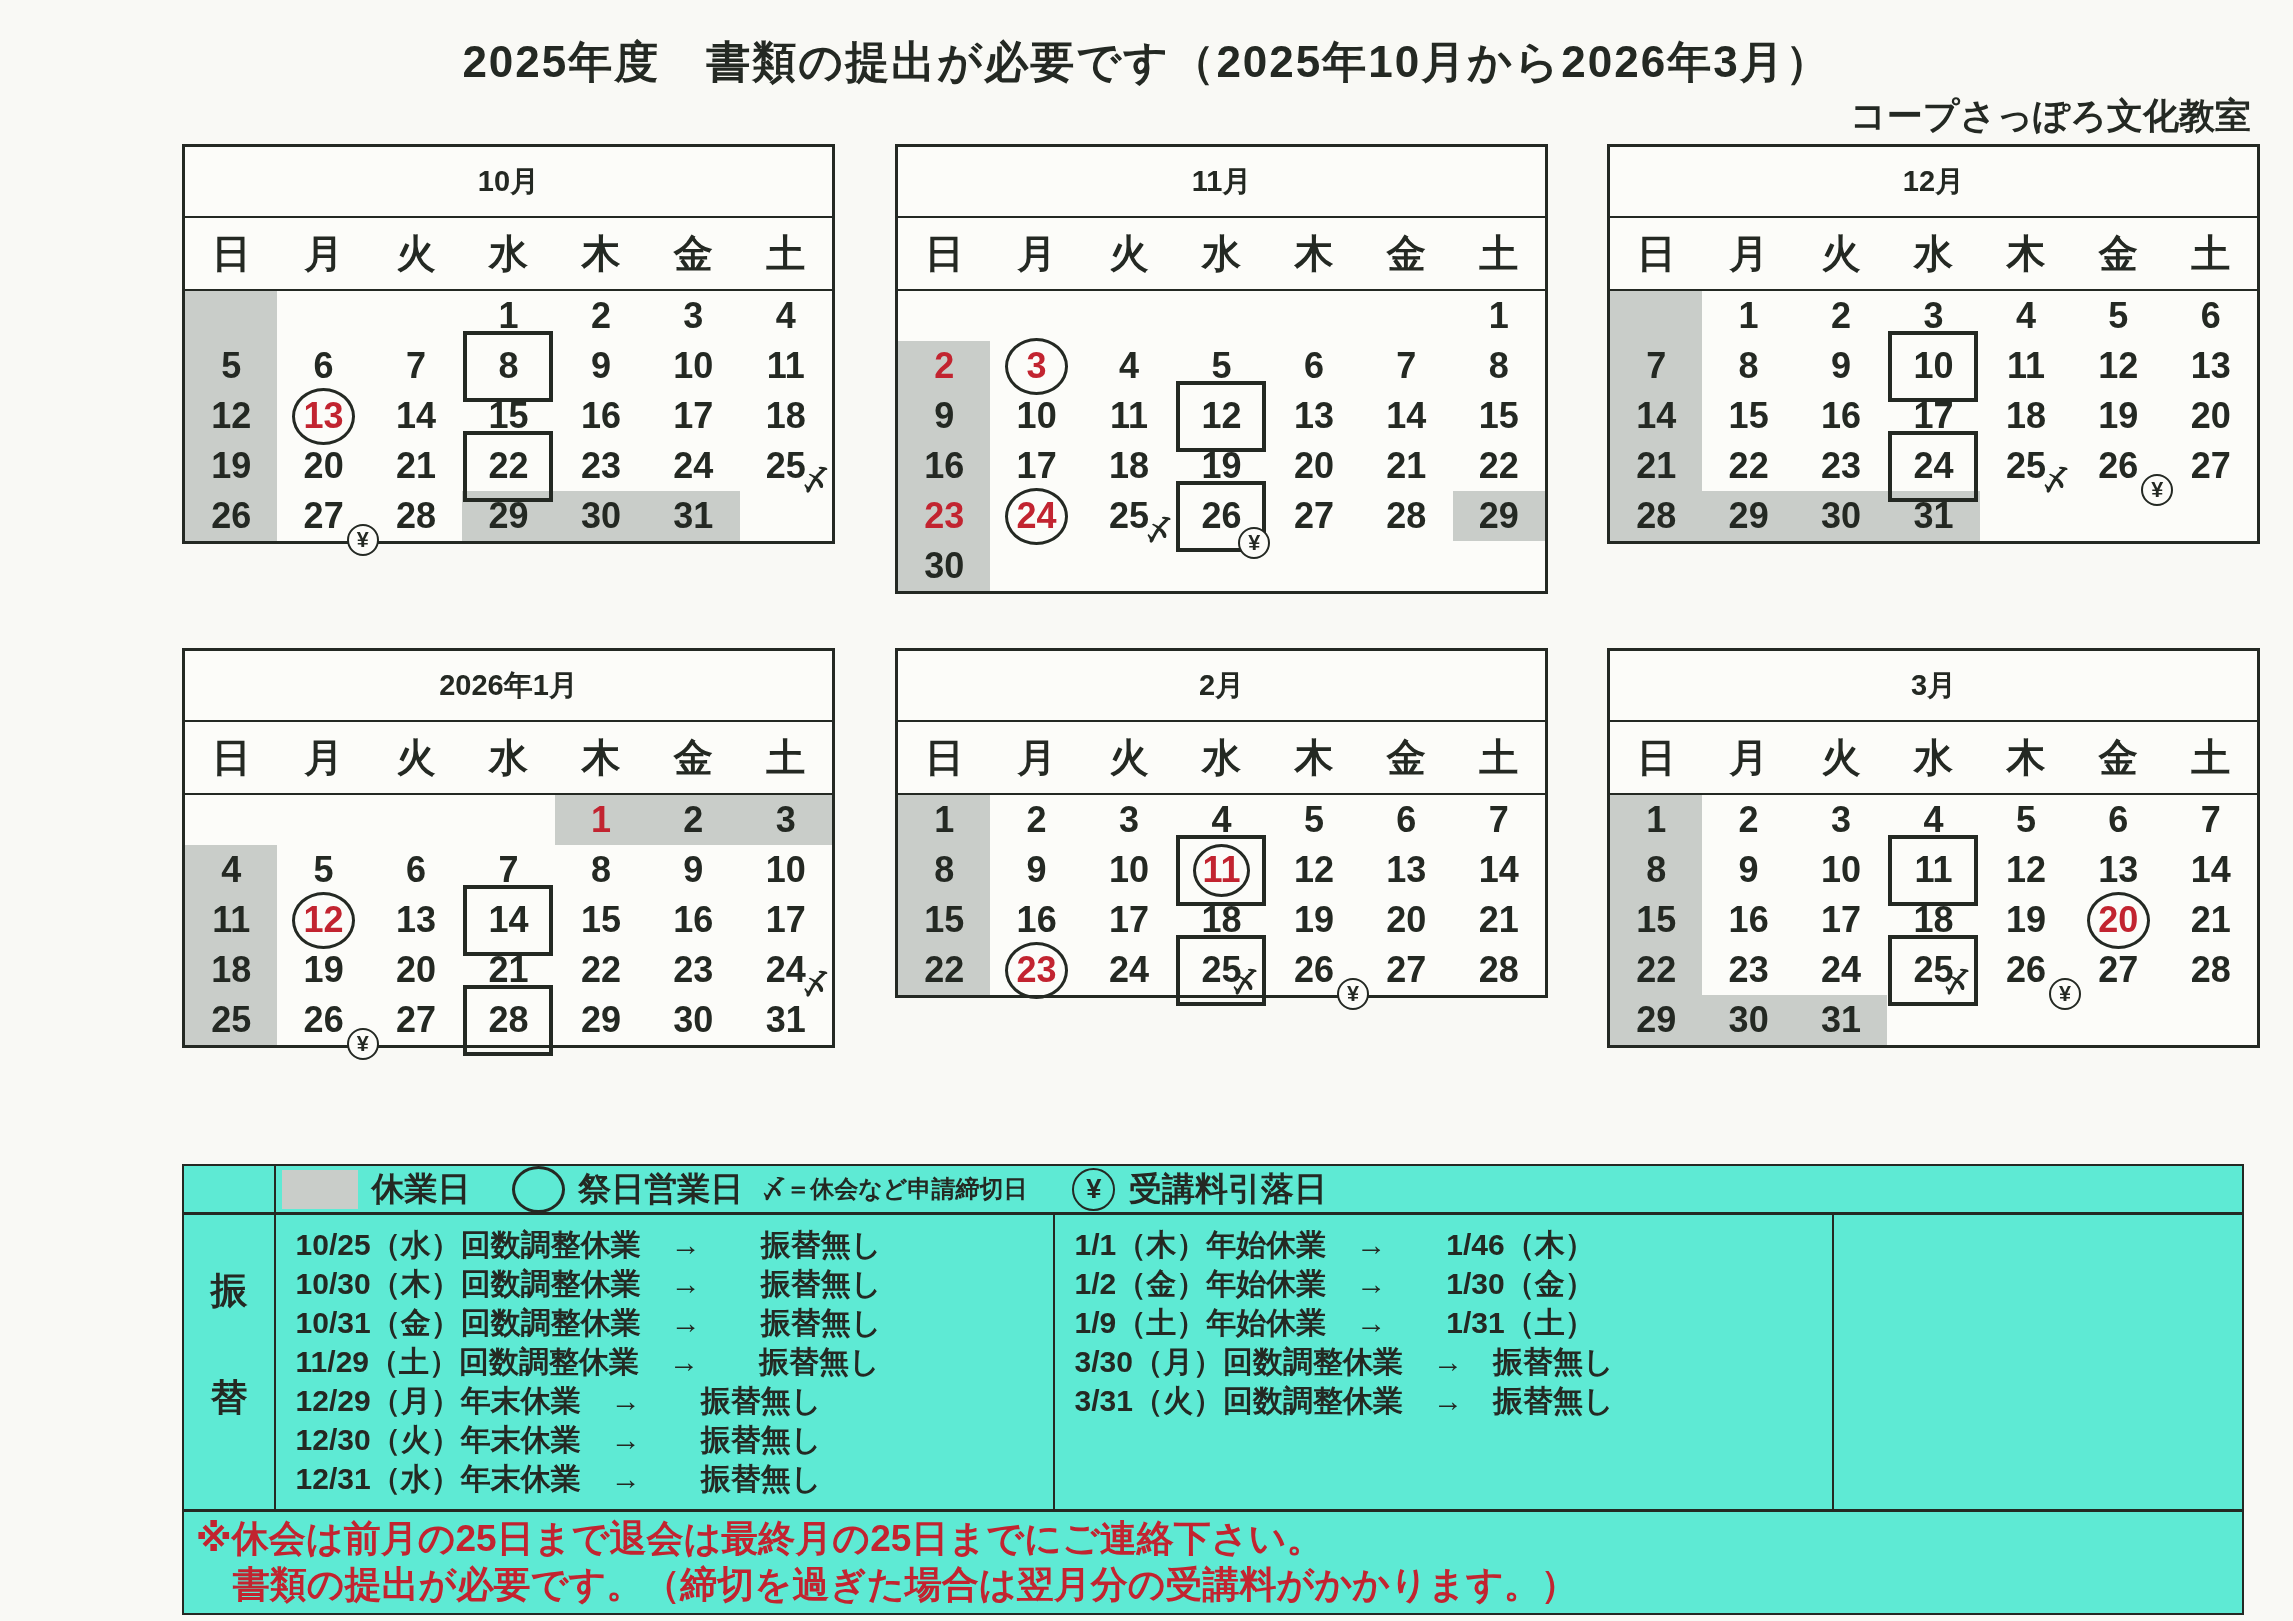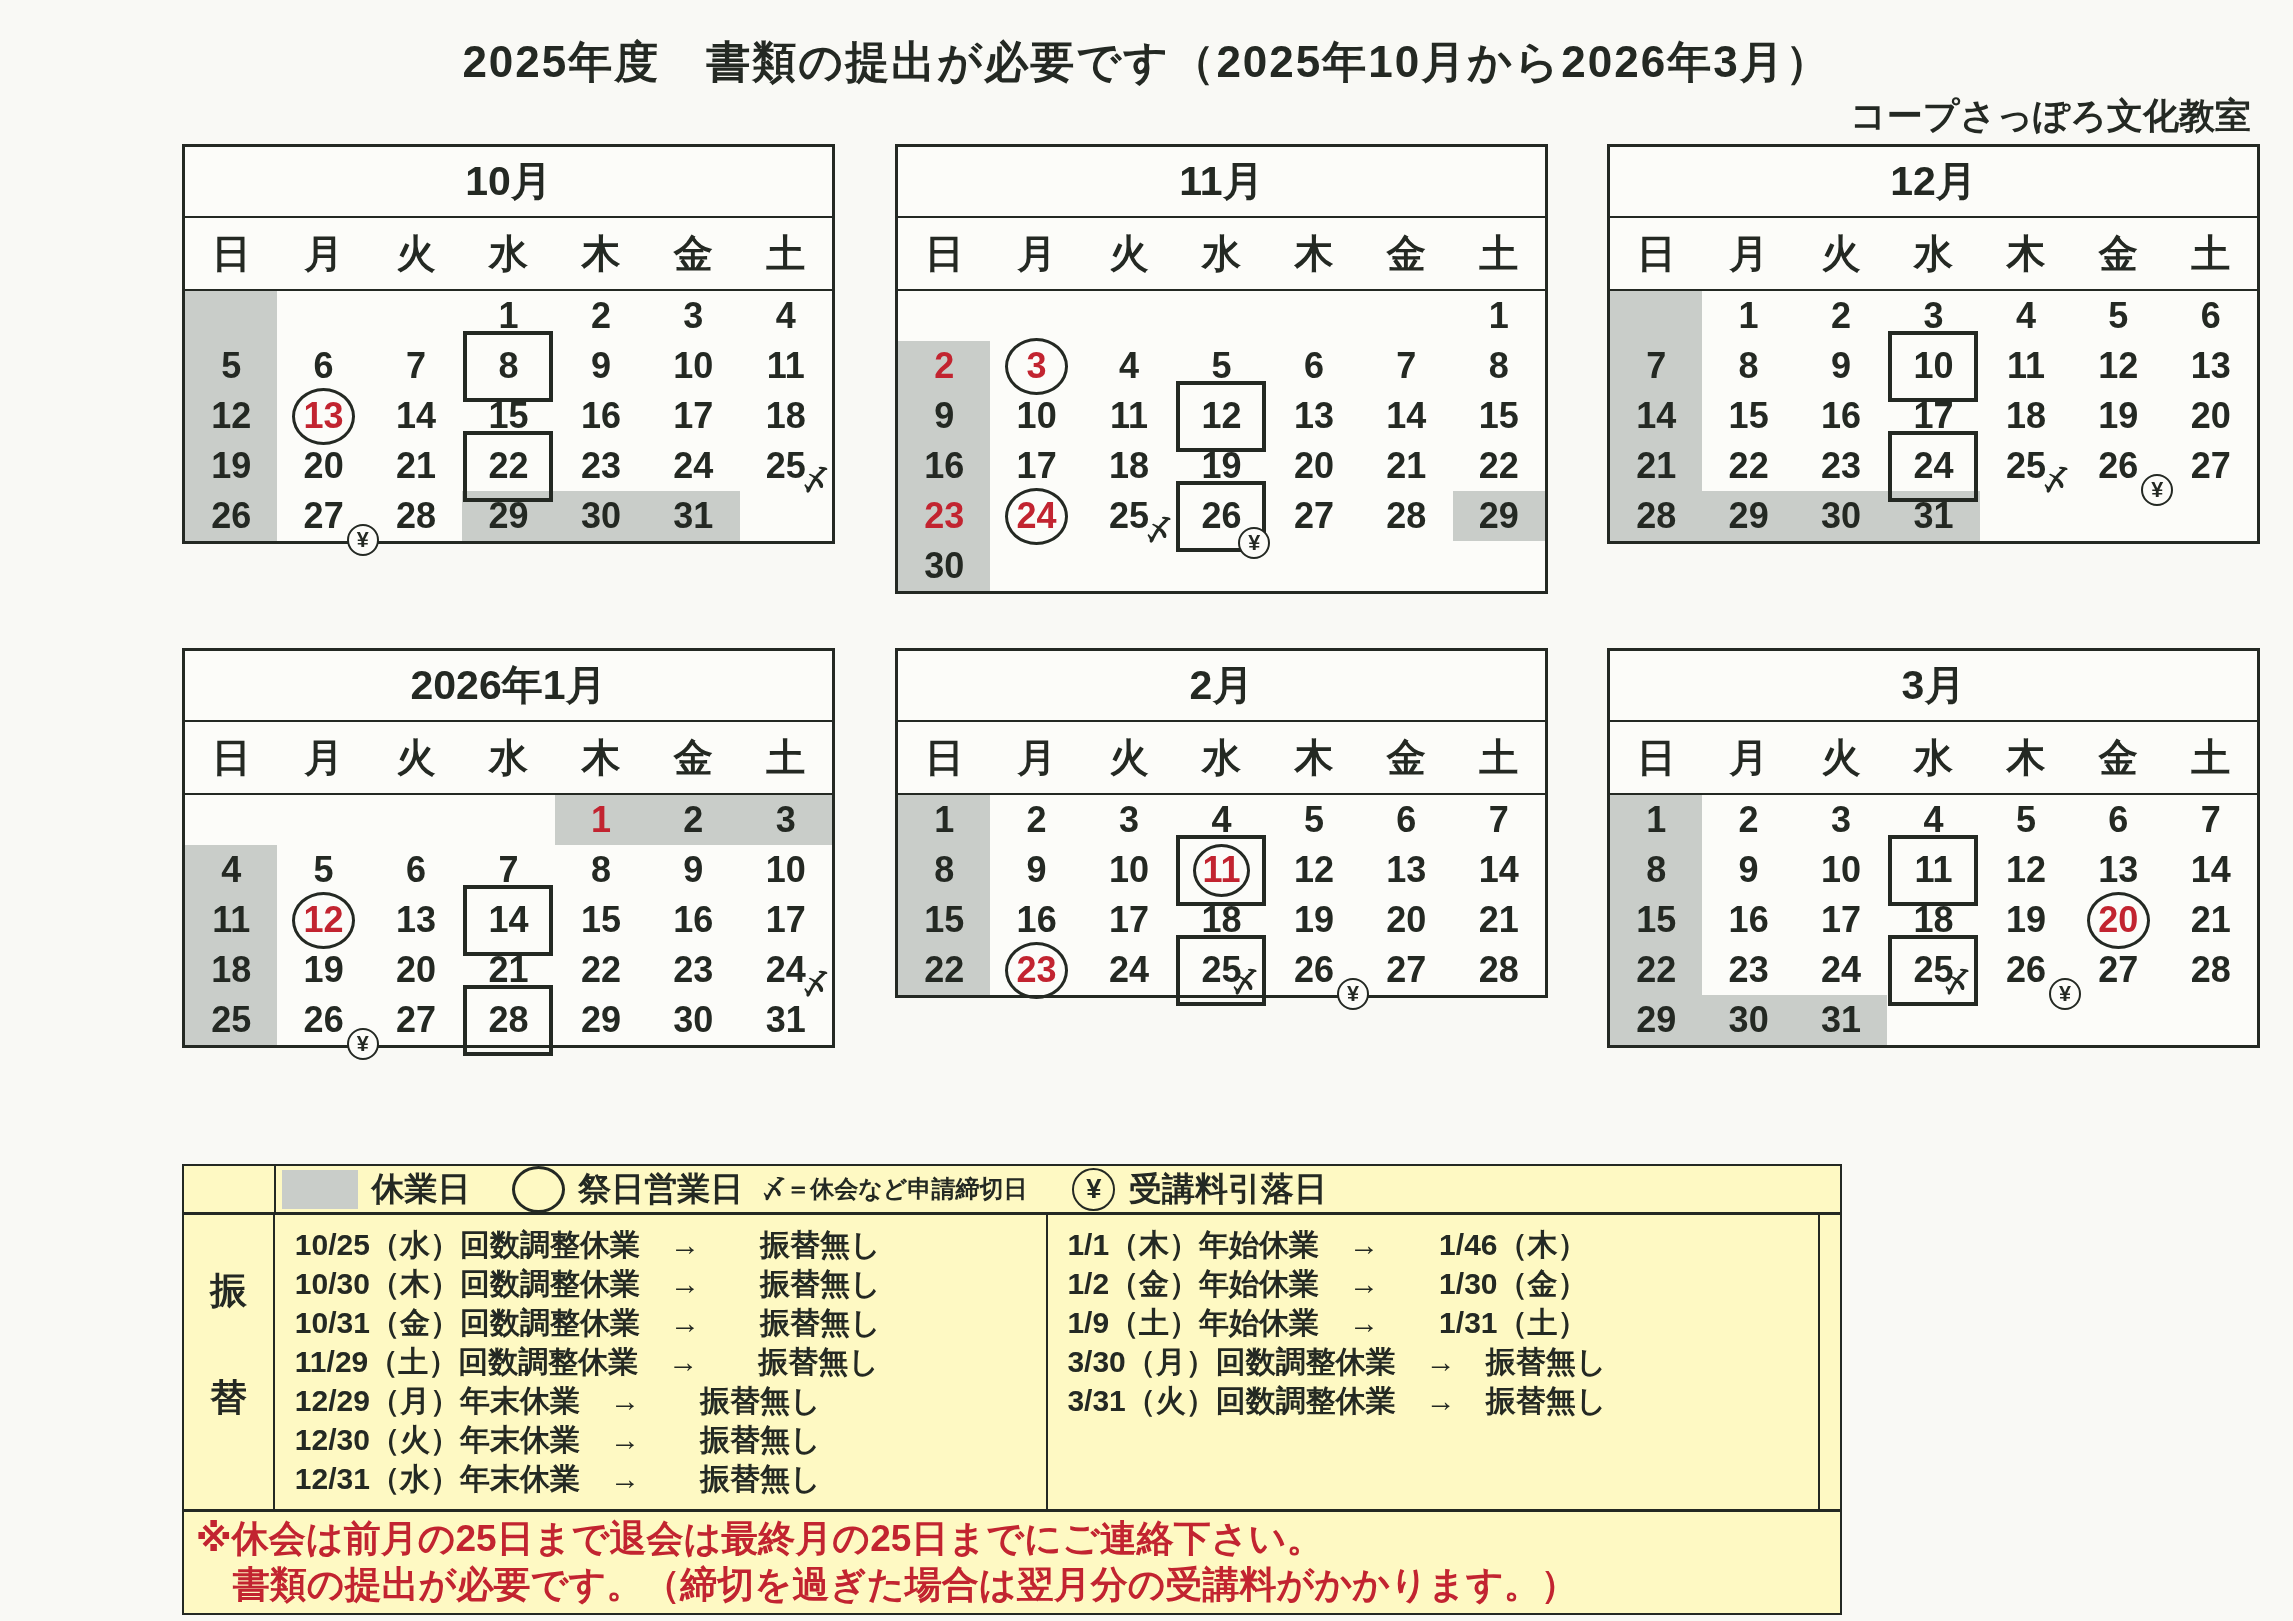--- a/index.html
+++ b/index.html
@@ -10,21 +10,21 @@
     font-family:"Liberation Sans","DejaVu Sans",sans-serif;
     overflow:hidden; font-weight:bold;
   }
   .page-title { position:absolute; top:33px; left:0; width:100%; text-align:center;
     font-size:44px; letter-spacing:2px; }
   .org { position:absolute; top:92px; right:43px; font-size:36px; }
 
   
   .calendar { position:absolute; width:653px; border:3.9px solid #242923; background:#fcfcf9; }
   .cal-title { height:71px; border-bottom:2.9px solid #242923; display:flex;
-    align-items:center; justify-content:center; font-size:41px; }
+    align-items:center; justify-content:center; font-size:29px; }
   .cal-head { height:73px; border-bottom:2.9px solid #242923; display:grid;
     grid-template-columns:repeat(7,1fr); }
   .dow { display:flex; align-items:center; justify-content:center; font-size:39px; }
   .cal-grid { display:grid; grid-template-columns:repeat(7,1fr); grid-auto-rows:50px; }
   .cell { position:relative; display:flex; align-items:center; justify-content:center; }
   .cell.gray { background:#c9cdc9; }
   .dv { position:relative; display:flex; align-items:center; justify-content:center; z-index:2; }
   .dv.box { width:90px; height:71px; border:4.9px solid #242923; }
   .circ { width:63px; height:57px; border:3.9px solid #242923; border-radius:50%;
     display:flex; align-items:center; justify-content:center; }
@@ -32,22 +32,22 @@
   .num { font-size:36px; line-height:1; }
   .num.red { color:#c22430; }
   .mark.shime { position:absolute; right:-23.5px; bottom:-13.7px; font-size:26.5px; z-index:3; }
   .dv.box .mark.shime { right:3.9px; bottom:2px; }
   .mark.yen { position:absolute; right:-35px; bottom:-21.6px; width:32px; height:32px;
     border:2.9px solid #242923; border-radius:50%; display:flex; align-items:center;
     justify-content:center; font-size:21.6px; background:#fcfcf9; z-index:3; }
   .dv.box .mark.yen { right:-7.8px; bottom:-11.8px; }
 
   
-  .bottom-box { position:absolute; left:182px; top:1164px; width:1660px; height:451px;
-    border:2.9px solid #242923; background:#fef9c3; }
+  .bottom-box { position:absolute; left:182px; top:1164px; width:2062px; height:451px;
+    border:2.9px solid #242923; background:#5eead4; }
   .legend-row { display:flex; align-items:center; height:49px; border-bottom:3.9px solid #242923; }
   .legend-cell0 { width:92px; align-self:stretch; border-right:2.9px solid #242923; }
   .legend-swatch { width:76px; height:39px; background:#c9cdc9; margin-left:5.9px; }
   .legend-label { font-size:33px; margin-left:13.7px; }
   .legend-circle { width:53px; height:47px; border:3.9px solid #242923; border-radius:50%; margin-left:41px; }
   .legend-shime { font-size:24px; margin-left:19px; }
   .legend-yen { width:43px; height:43px; border:2.9px solid #242923; border-radius:50%;
     display:flex; align-items:center; justify-content:center; font-size:27.4px; margin-left:45px; }
   .notes-area { display:flex; height:294px; }
   .furikae-col { width:92px; border-right:2.9px solid #242923; display:flex; flex-direction:column;

